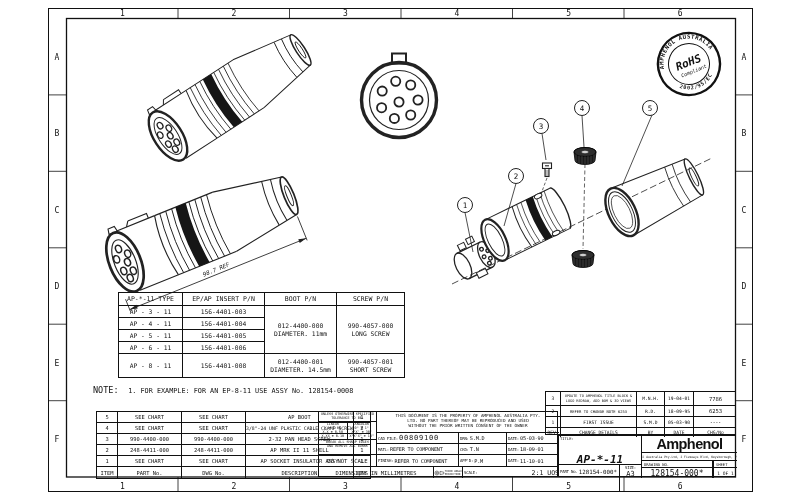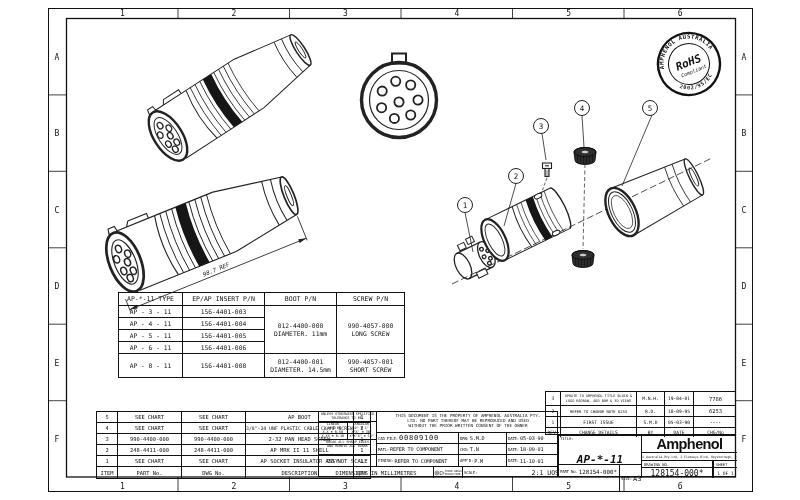--- a/index.html
+++ b/index.html
@@ -273,20 +273,24 @@
       <span>DIAMETER. 14.5mm</span>
     </td>
     <td>
       <span>990-4057-001</span><br>
       <span>SHORT SCREW</span>
     </td>
   </tr>
 </tbody>
     </table>
 
+<div class="abs z2" style="left:93px;top:378px;">
+  <span style="font-size:8.5px;">NOTE:</span>
+  <span style="font-size:6.8px;">1. FOR EXAMPLE: FOR AN EP-8-11 USE ASSY No. 128154-0008</span>
+</div>
 
 <table id="bom-tbl">
   <colgroup>
         <col style="width:21px">
         <col style="width:64px">
         <col style="width:64px">
         <col style="width:86px">
         <col style="width:17px">
       </colgroup>
   <tbody>
@@ -455,21 +459,21 @@
   <div class="cell" style="left:0;top:0;width:82px;height:28px;display:block;text-align:center;">
     <div style="position:absolute;left:1px;top:0;font-size:3.8px;">TITLE:</div>
     <div style="font-size:11px;font-weight:bold;margin-top:17px;font-style:italic;">AP-*-11</div>
     <div style="font-size:6.2px;font-weight:bold;letter-spacing:-0.3px;">CUSTOMER/ASSEMBLY</div>
     <div style="font-size:13px;font-weight:bold;">DRAWING</div>
   </div>
   <div class="cell bt" style="left:0;top:28px;width:60px;height:14px;">
     <span class="lbl">PART No.</span>
     <span style="font-size:5.8px;">128154-000*</span>
   </div>
-  <div class="cell bt bl" style="left:60px;top:28px;width:22px;height:28px;">
+  <div class="cell bt bl" style="left:60px;top:28px;width:22px;height:28px;flex-direction:column;">
     <span class="lbl">SIZE:</span>
     <span style="font-size:7px;">A3</span>
   </div>
 
   <div class="cell bl bb ctr" style="left:82px;top:0;width:96px;height:17px;font-family:'Liberation Sans',sans-serif;font-size:14.5px;font-weight:800;letter-spacing:-0.6px;">Amphenol</div>
   <div class="cell bl bb ctr" style="left:82px;top:17px;width:96px;height:8px;font-size:3px;">Amphenol Australia Pty.Ltd, 2 Fiveways Blvd, Keysborough, Vic.3173</div>
   <div class="cell bl bb br" style="left:82px;top:25px;width:72px;height:7px;font-size:3.8px;padding-left:2px;">DRAWING NO.</div>
   <div class="cell bl bb" style="left:154px;top:25px;width:24px;height:7px;font-size:3.8px;padding-left:2px;">SHEET</div>
   <div class="cell bl br ctr" style="left:82px;top:32px;width:72px;height:10px;font-size:8px;">128154-000*</div>
   <div class="cell bl ctr" style="left:154px;top:32px;width:24px;height:10px;font-size:4.6px;">1 OF 1</div>

